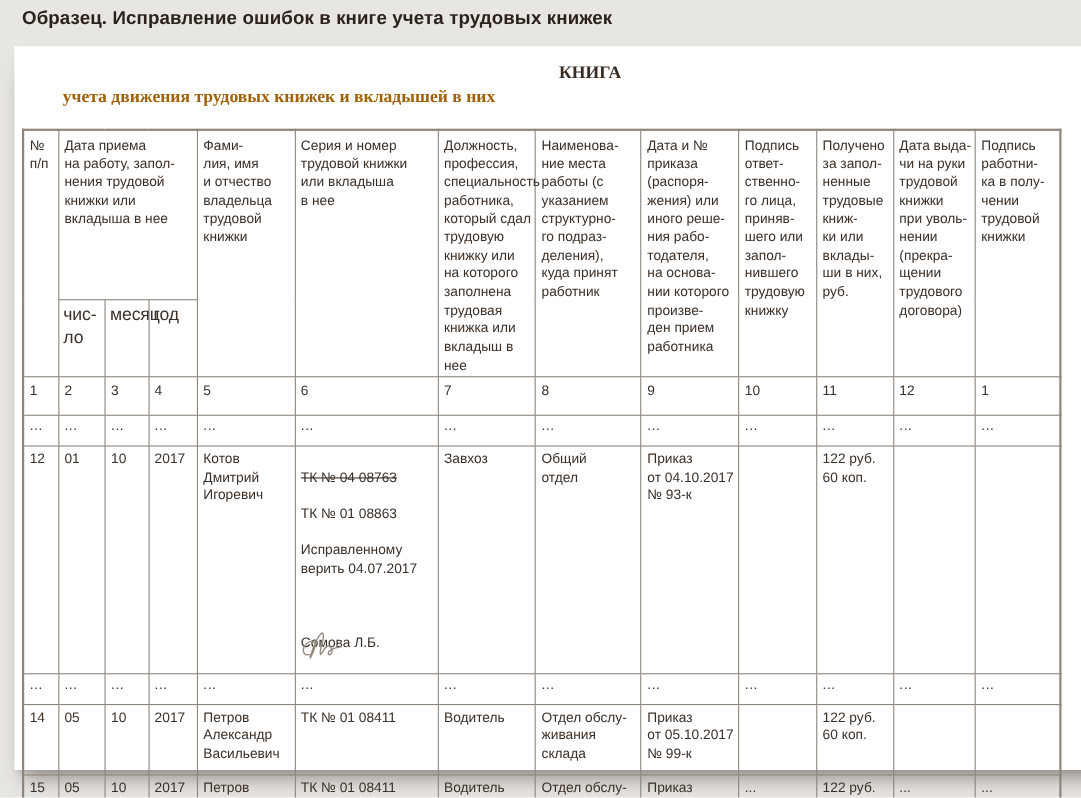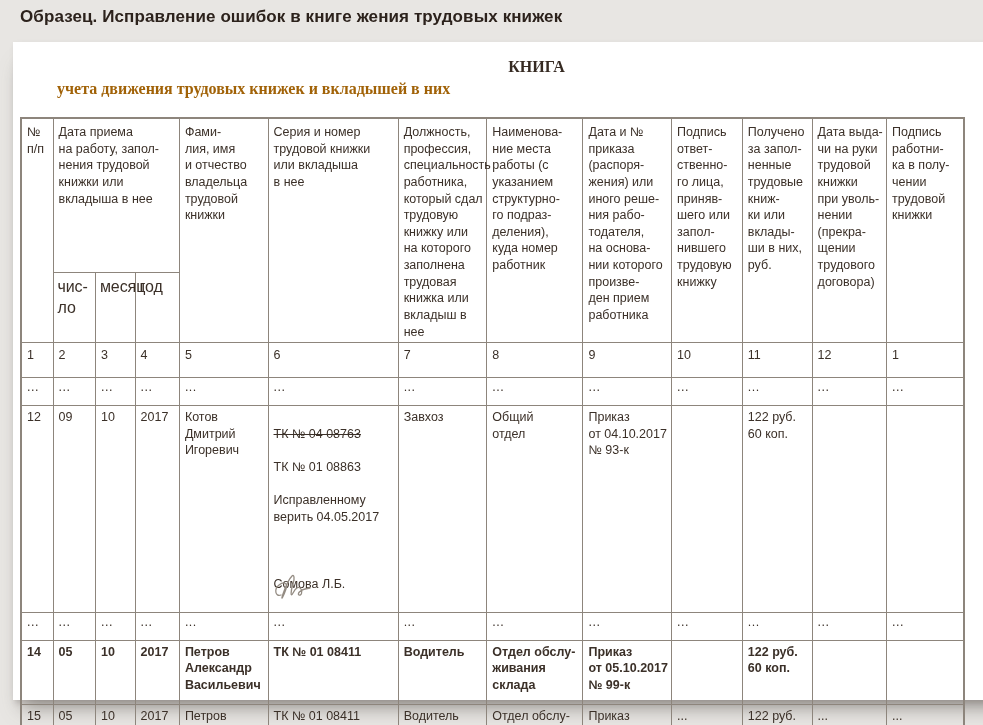--- a/index.html
+++ b/index.html
@@ -41,31 +41,31 @@
     font-size:12.5px;line-height:1.33;
     white-space:pre-line;
     color:#3b3028;
     overflow:visible;
   }
   tr.h1 td{height:140px;padding-top:5px;}
   tr.h2 td{height:62px;font-size:16px;padding-left:4px;letter-spacing:-.1px;}
   tr.hnum td{height:28px;padding-top:4px;}
   tr.dots td{height:24px;padding-top:1px;letter-spacing:.5px;}
   tr.r12 td{height:98px;}
-  tr.r14 td{height:58px;font-weight:bold;}
+  tr.r14 td{height:58px;}
   tr.r15 td{height:56px;}
   .strike{text-decoration:line-through;}
   .ital{}
   .sign-line{position:relative;padding-right:1px;margin-top:1px;}
   .sign-line svg{position:absolute;left:-2px;bottom:-14px;}
 </style>
 </head>
 <body>
 
-<div class="page-title">Образец. Исправление ошибок в книге жения трудовых книжек</div>
+<div class="page-title">Образец. Исправление ошибок в книге учета трудовых книжек</div>
 
 <div class="page">
   <div class="doc-title">КНИГА</div>
   <div class="doc-subtitle">учета движения трудовых книжек и вкладышей в них</div>
 
   <div class="tbl-wrap">
   <table>
     <colgroup>
       <col style="width:3.4%">
           <col style="width:4.5%">
@@ -113,21 +113,21 @@
 трудовая
 книжка или
 вкладыш в нее</td>
       <td rowspan="2">Наименова-
 ние места
 работы (с
 указанием
 структурно-
 го подраз-
 деления),
-куда номер
+куда принят
 работник</td>
       <td rowspan="2">Дата и №
 приказа
 (распоря-
 жения) или
 иного реше-
 ния рабо-
 тодателя,
 на основа-
 нии которого
@@ -203,31 +203,31 @@
       <td>...</td>
       <td>...</td>
       <td>...</td>
       <td>...</td>
       <td>...</td>
       <td>...</td>
     </tr>
 
     <tr class="r12">
       <td>12</td>
-      <td>09</td>
+      <td>01</td>
       <td>10</td>
       <td>2017</td>
       <td>Котов
 Дмитрий
 Игоревич</td>
       <td>
         <div><span class="strike">ТК № 04 08763</span></div>
         <div class="ital">ТК № 01 08863</div>
         <div class="ital">Исправленному
-верить 04.05.2017</div>
+верить 04.07.2017</div>
         <div class="sign-line">
           <svg width="40" height="34" viewBox="0 0 40 34">
             <path d="M9 22 C3 24 2 16 7 12 C12 8 16 10 14 16 C12 22 8 30 11 21 C14 12 18 5 20 3 C22 1 23 5 21 11 C19 17 18 26 21 20 C24 14 27 13 29 16 C31 19 29 23 27 22 C25 21 28 17 33 16 L38 15" stroke="#948c83" fill="none" stroke-width="1.3" stroke-linecap="round"></path>
           </svg>
           <span class="ital">Сомова Л.Б.</span>
         </div>
       </td>
       <td>Завхоз</td>
       <td>Общий
 отдел</td>

